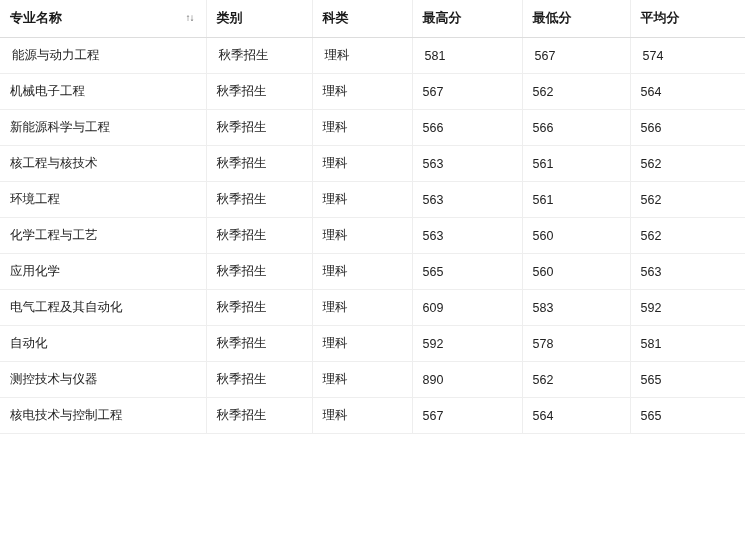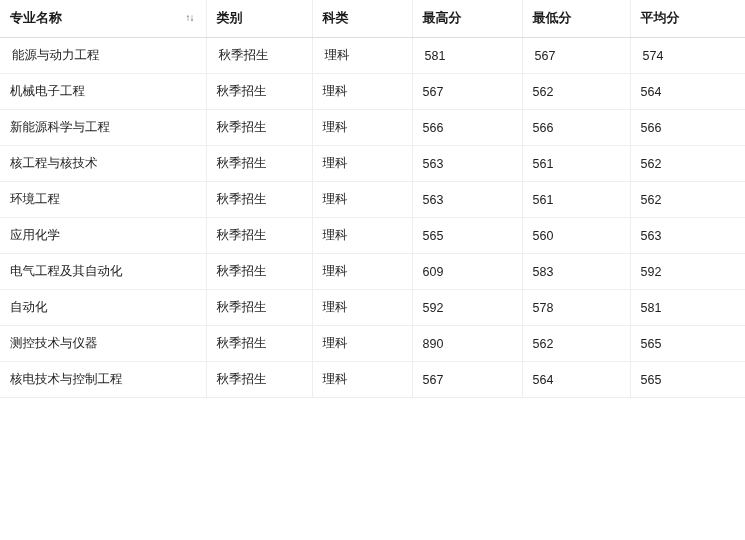--- a/index.html
+++ b/index.html
@@ -145,20 +145,28 @@
       </tr>
       <tr>
         <td>环境工程</td>
         <td>秋季招生</td>
         <td>理科</td>
         <td>563</td>
         <td>561</td>
         <td>562</td>
       </tr>
       <tr>
+        <td>化学工程与工艺</td>
+        <td>秋季招生</td>
+        <td>理科</td>
+        <td>563</td>
+        <td>560</td>
+        <td>562</td>
+      </tr>
+      <tr>
         <td>应用化学</td>
         <td>秋季招生</td>
         <td>理科</td>
         <td>565</td>
         <td>560</td>
         <td>563</td>
       </tr>
       <tr>
         <td>电气工程及其自动化</td>
         <td>秋季招生</td>

